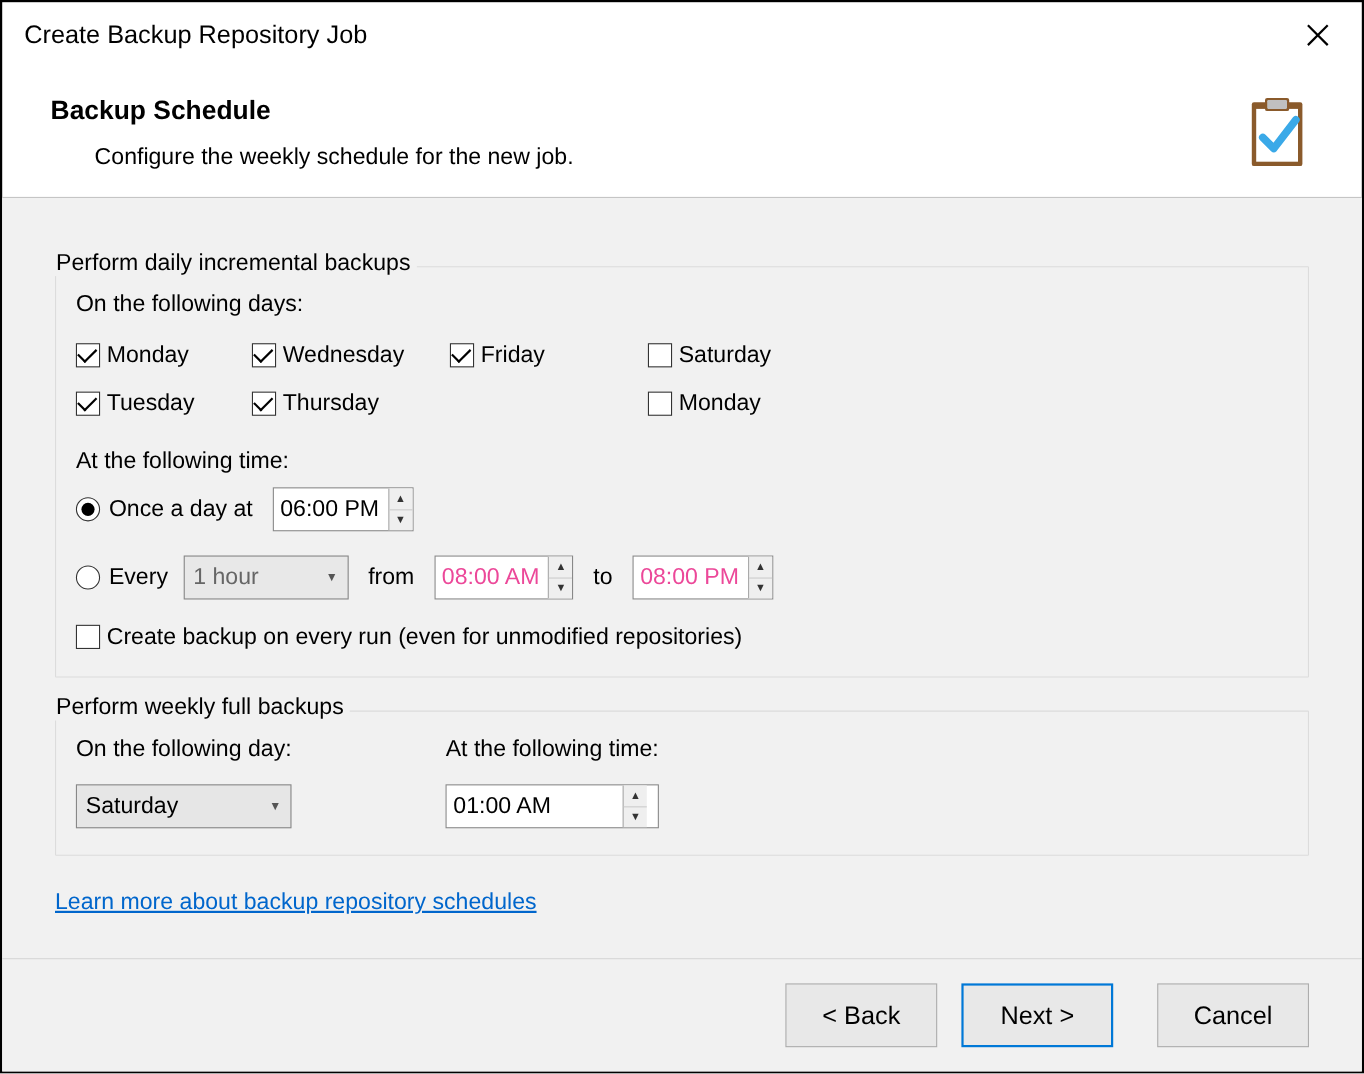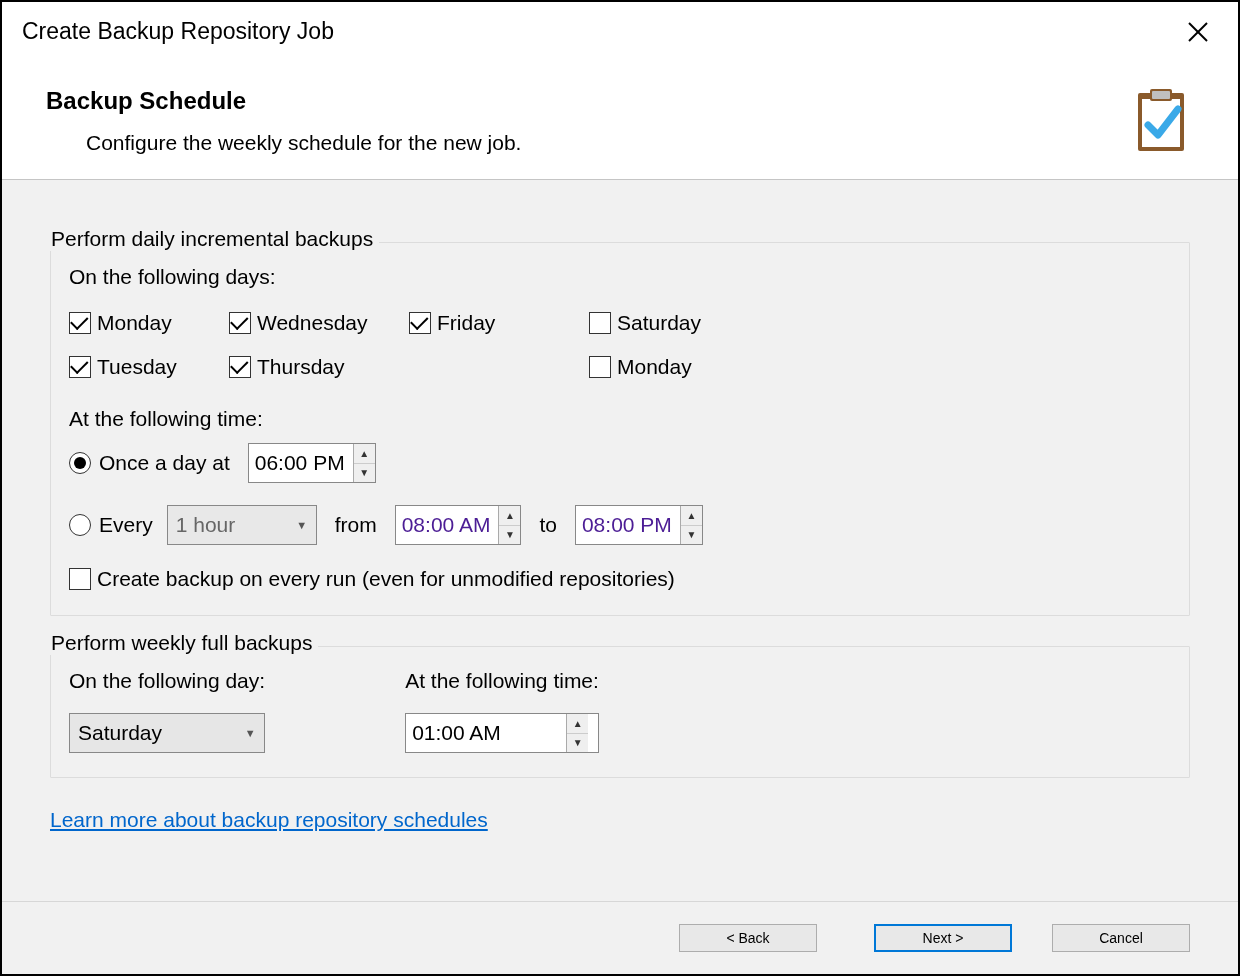--- a/index.html
+++ b/index.html
@@ -134,21 +134,21 @@
     background: #000;
   }
   .timebox, .selectbox {
     display: inline-flex;
     align-items: stretch;
     border: 1px solid #888;
     background: #fff;
     height: 40px;
     font-size: 21px;
   }
-  .timebox.disabled .time-text { color: #4c1d95; }
+  .timebox.disabled .time-text { color: #ec4899; }
   .timebox .time-text {
     padding: 4px 8px 4px 6px;
     min-width: 96px;
     display: flex;
     align-items: center;
   }
   .spinner {
     width: 22px;
     display: flex;
     flex-direction: column;
@@ -199,25 +199,25 @@
     cursor: pointer;
   }
   .footer {
     border-top: 1px solid #d7d7d7;
     padding: 22px 48px;
     display: flex;
     justify-content: flex-end;
     gap: 22px;
     background: #f1f1f1;
   }
-  .footer .gap-after { margin-right: 18px; margin-left: 35px; }
+  .footer .gap-after { margin-right: 18px; }
   .btn {
     min-width: 138px;
-    height: 28px;
-    font-size: 14px;
+    height: 58px;
+    font-size: 23px;
     border: 1px solid #adadad;
     background: #e8e8e8;
     display: flex;
     align-items: center;
     justify-content: center;
     cursor: pointer;
     user-select: none;
   }
   .btn.primary {
     border: 2px solid #0078d7;

